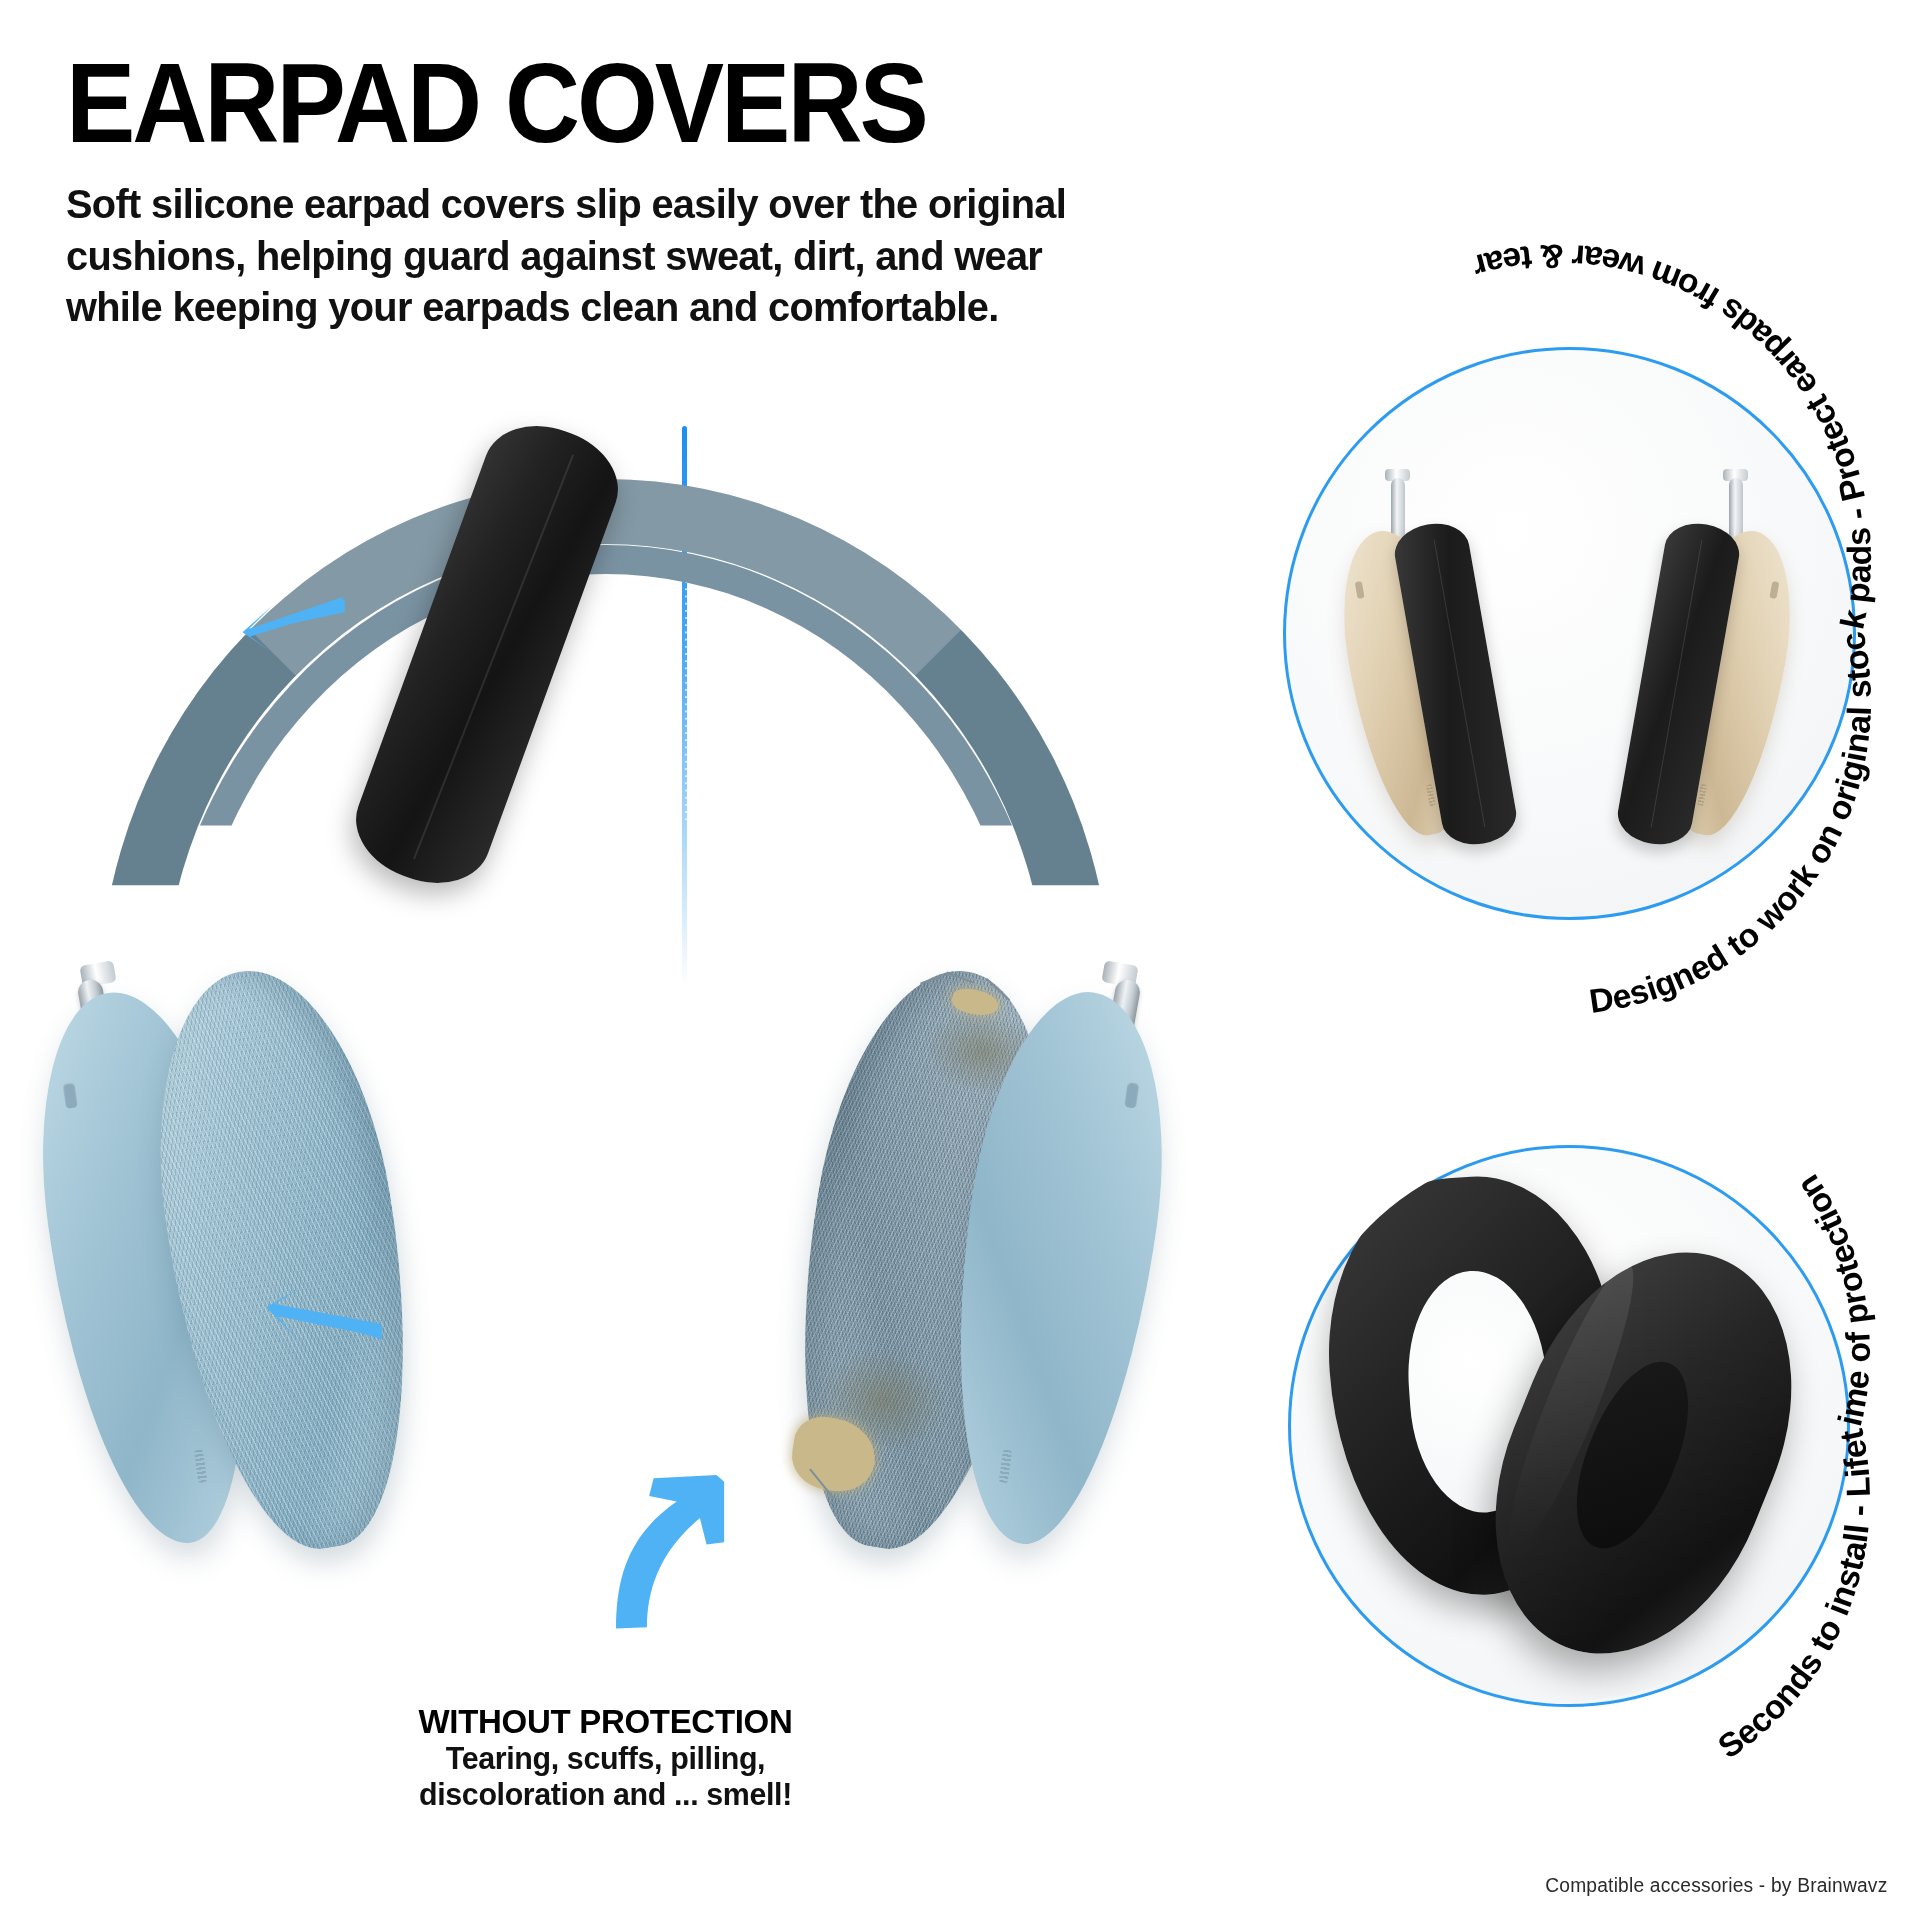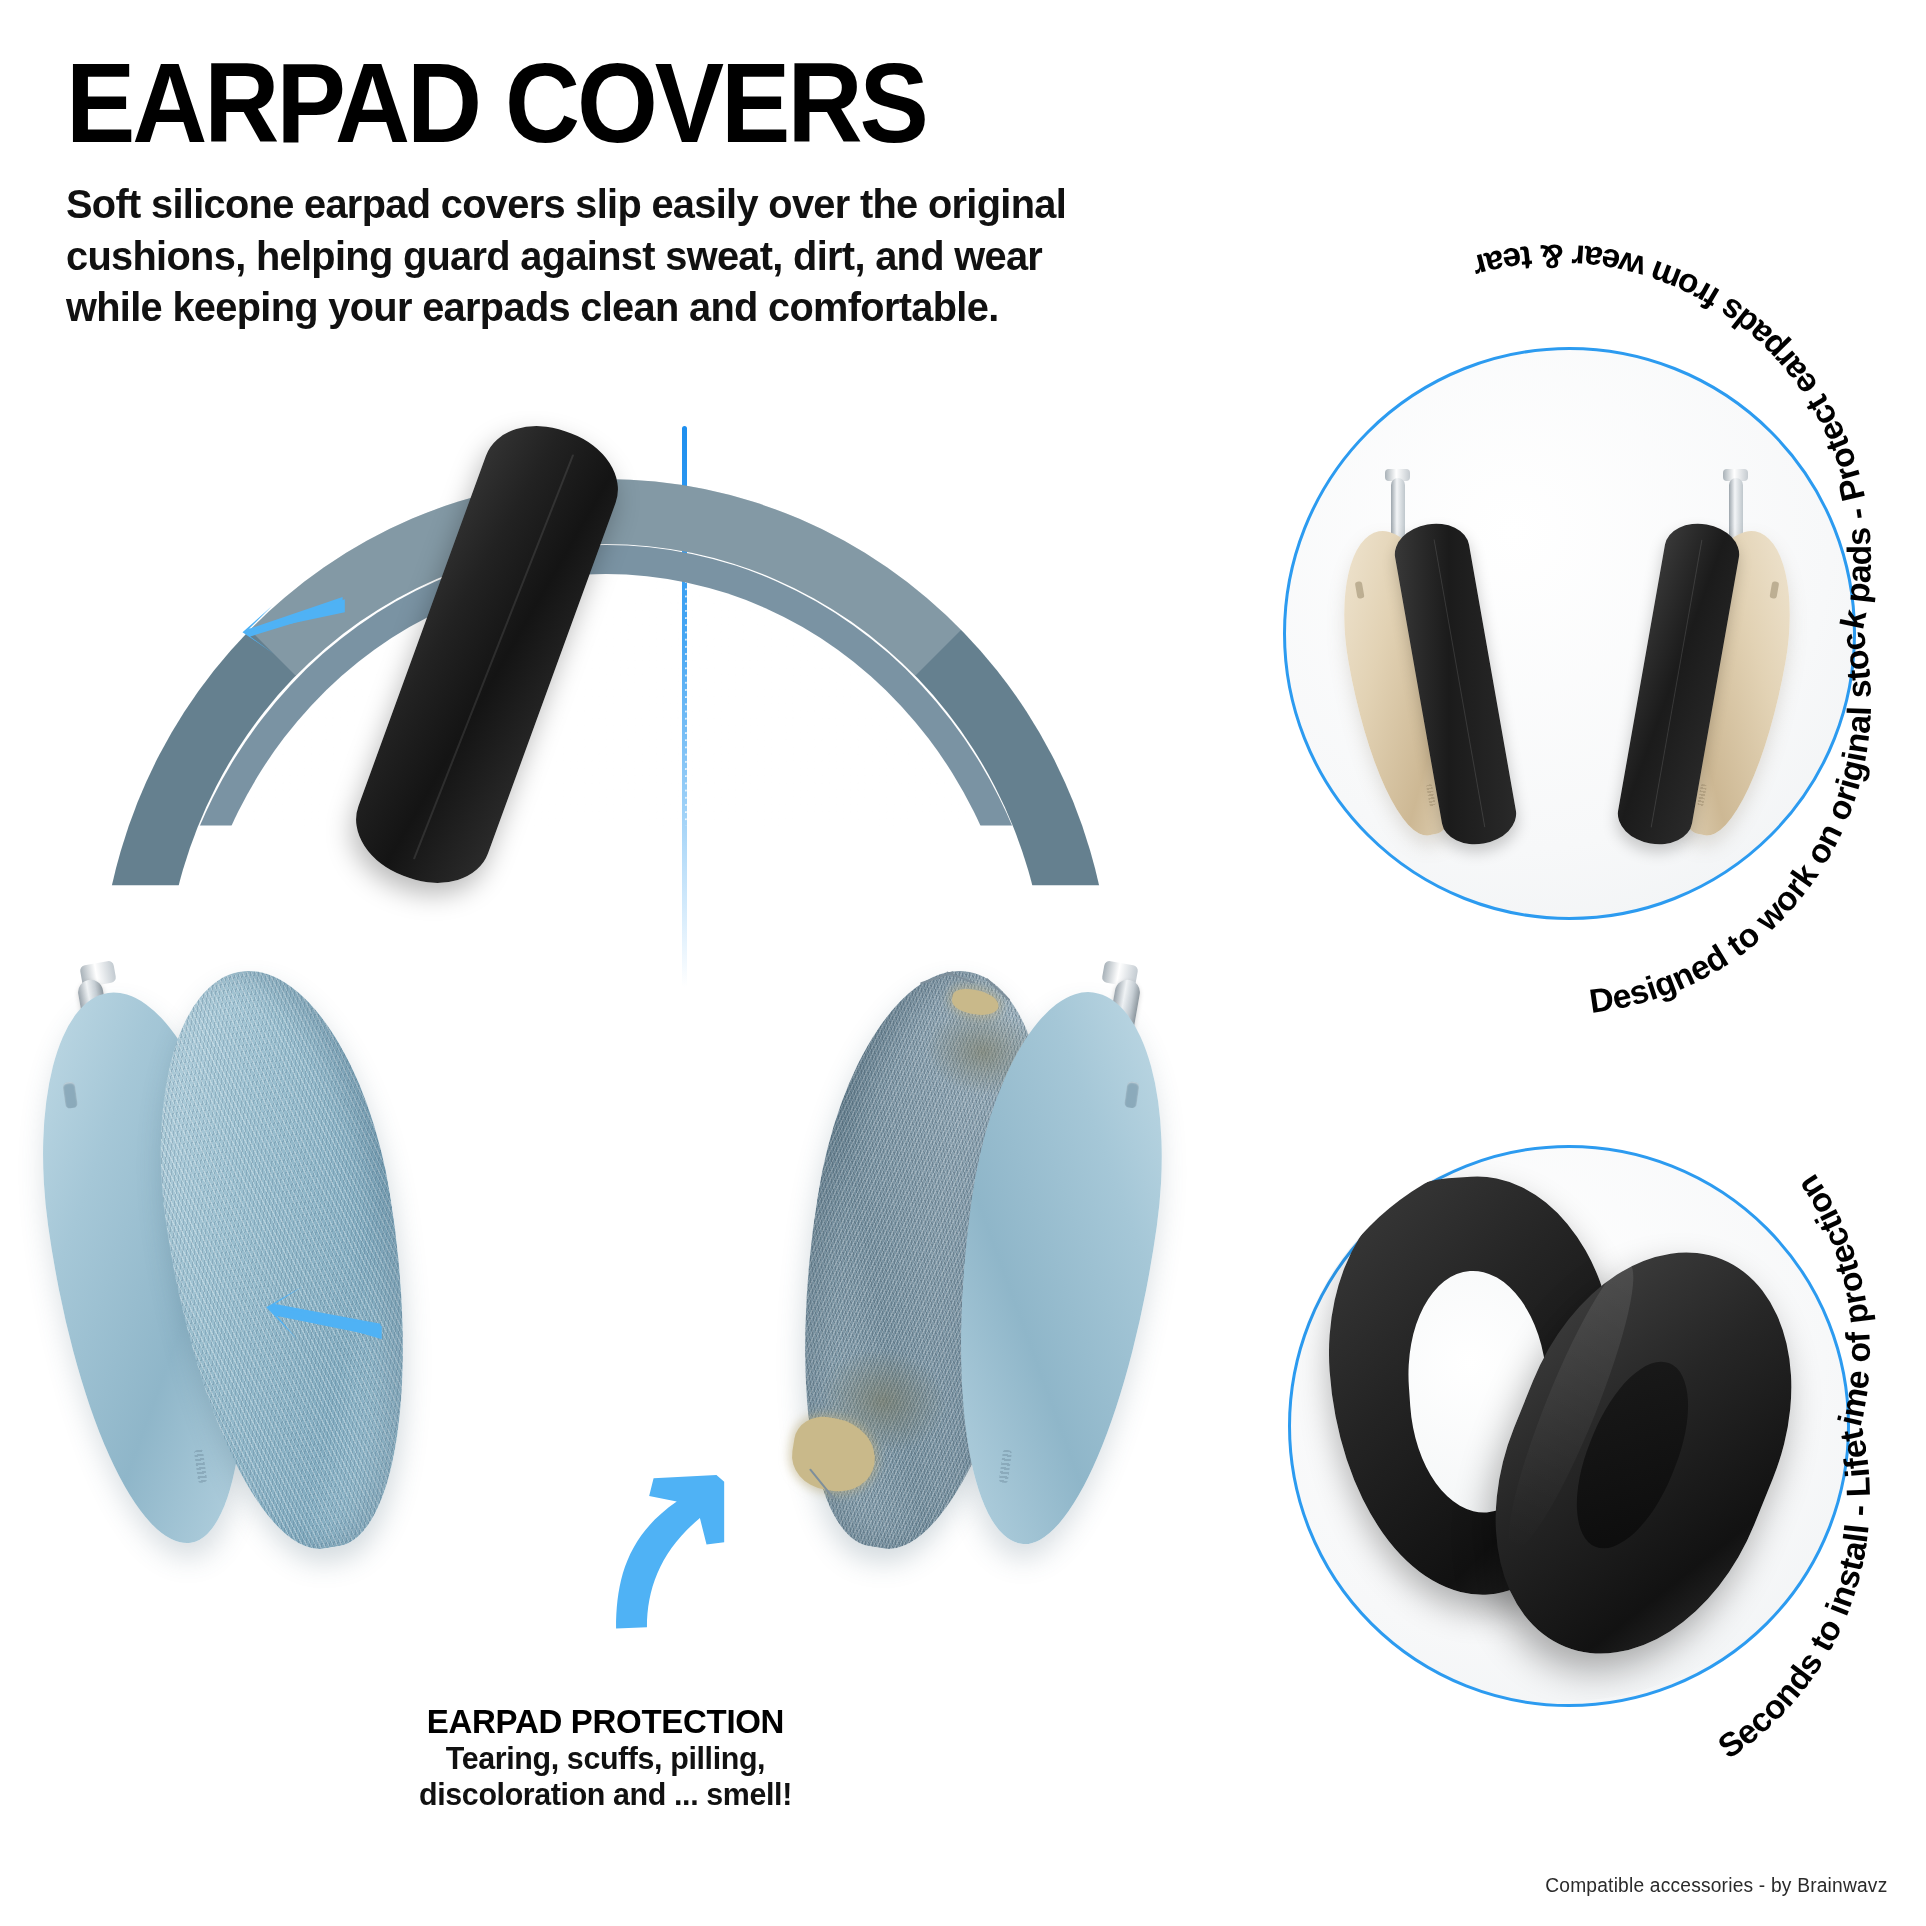--- a/index.html
+++ b/index.html
@@ -196,21 +196,21 @@
   </svg>
 
   <svg class="arrow" style="left:561px;top:1046px;width:171px;height:182px;" viewBox="0 0 310 330">
     <path d="M40 318 C 40 230, 60 150, 150 88 L 100 78 L 108 46 L 222 40 L 236 52 L 236 162 L 204 166 L 192 118
              C 122 176, 96 244, 96 316 Z" fill="#4FB2F5"></path>
   </svg>
 
 </div>
 
 <div id="caption">
-  <div class="cap-head">EARPAD PROTECTION</div>
+  <div class="cap-head">WITHOUT PROTECTION</div>
   <div class="cap-line">Tearing, scuffs, pilling,</div>
   <div class="cap-line">discoloration and ... smell!</div>
 </div>
 
 <div class="circle-wrap" style="left:1211px;top:330px;width:693px;height:693px;">
 
   <div class="circ" style="left:72px;top:16.5px;width:567px;height:567px;"></div>
 
   <div style="position:absolute;left:72px;top:16.5px;width:567px;height:567px;overflow:hidden;border-radius:50%;">
 

